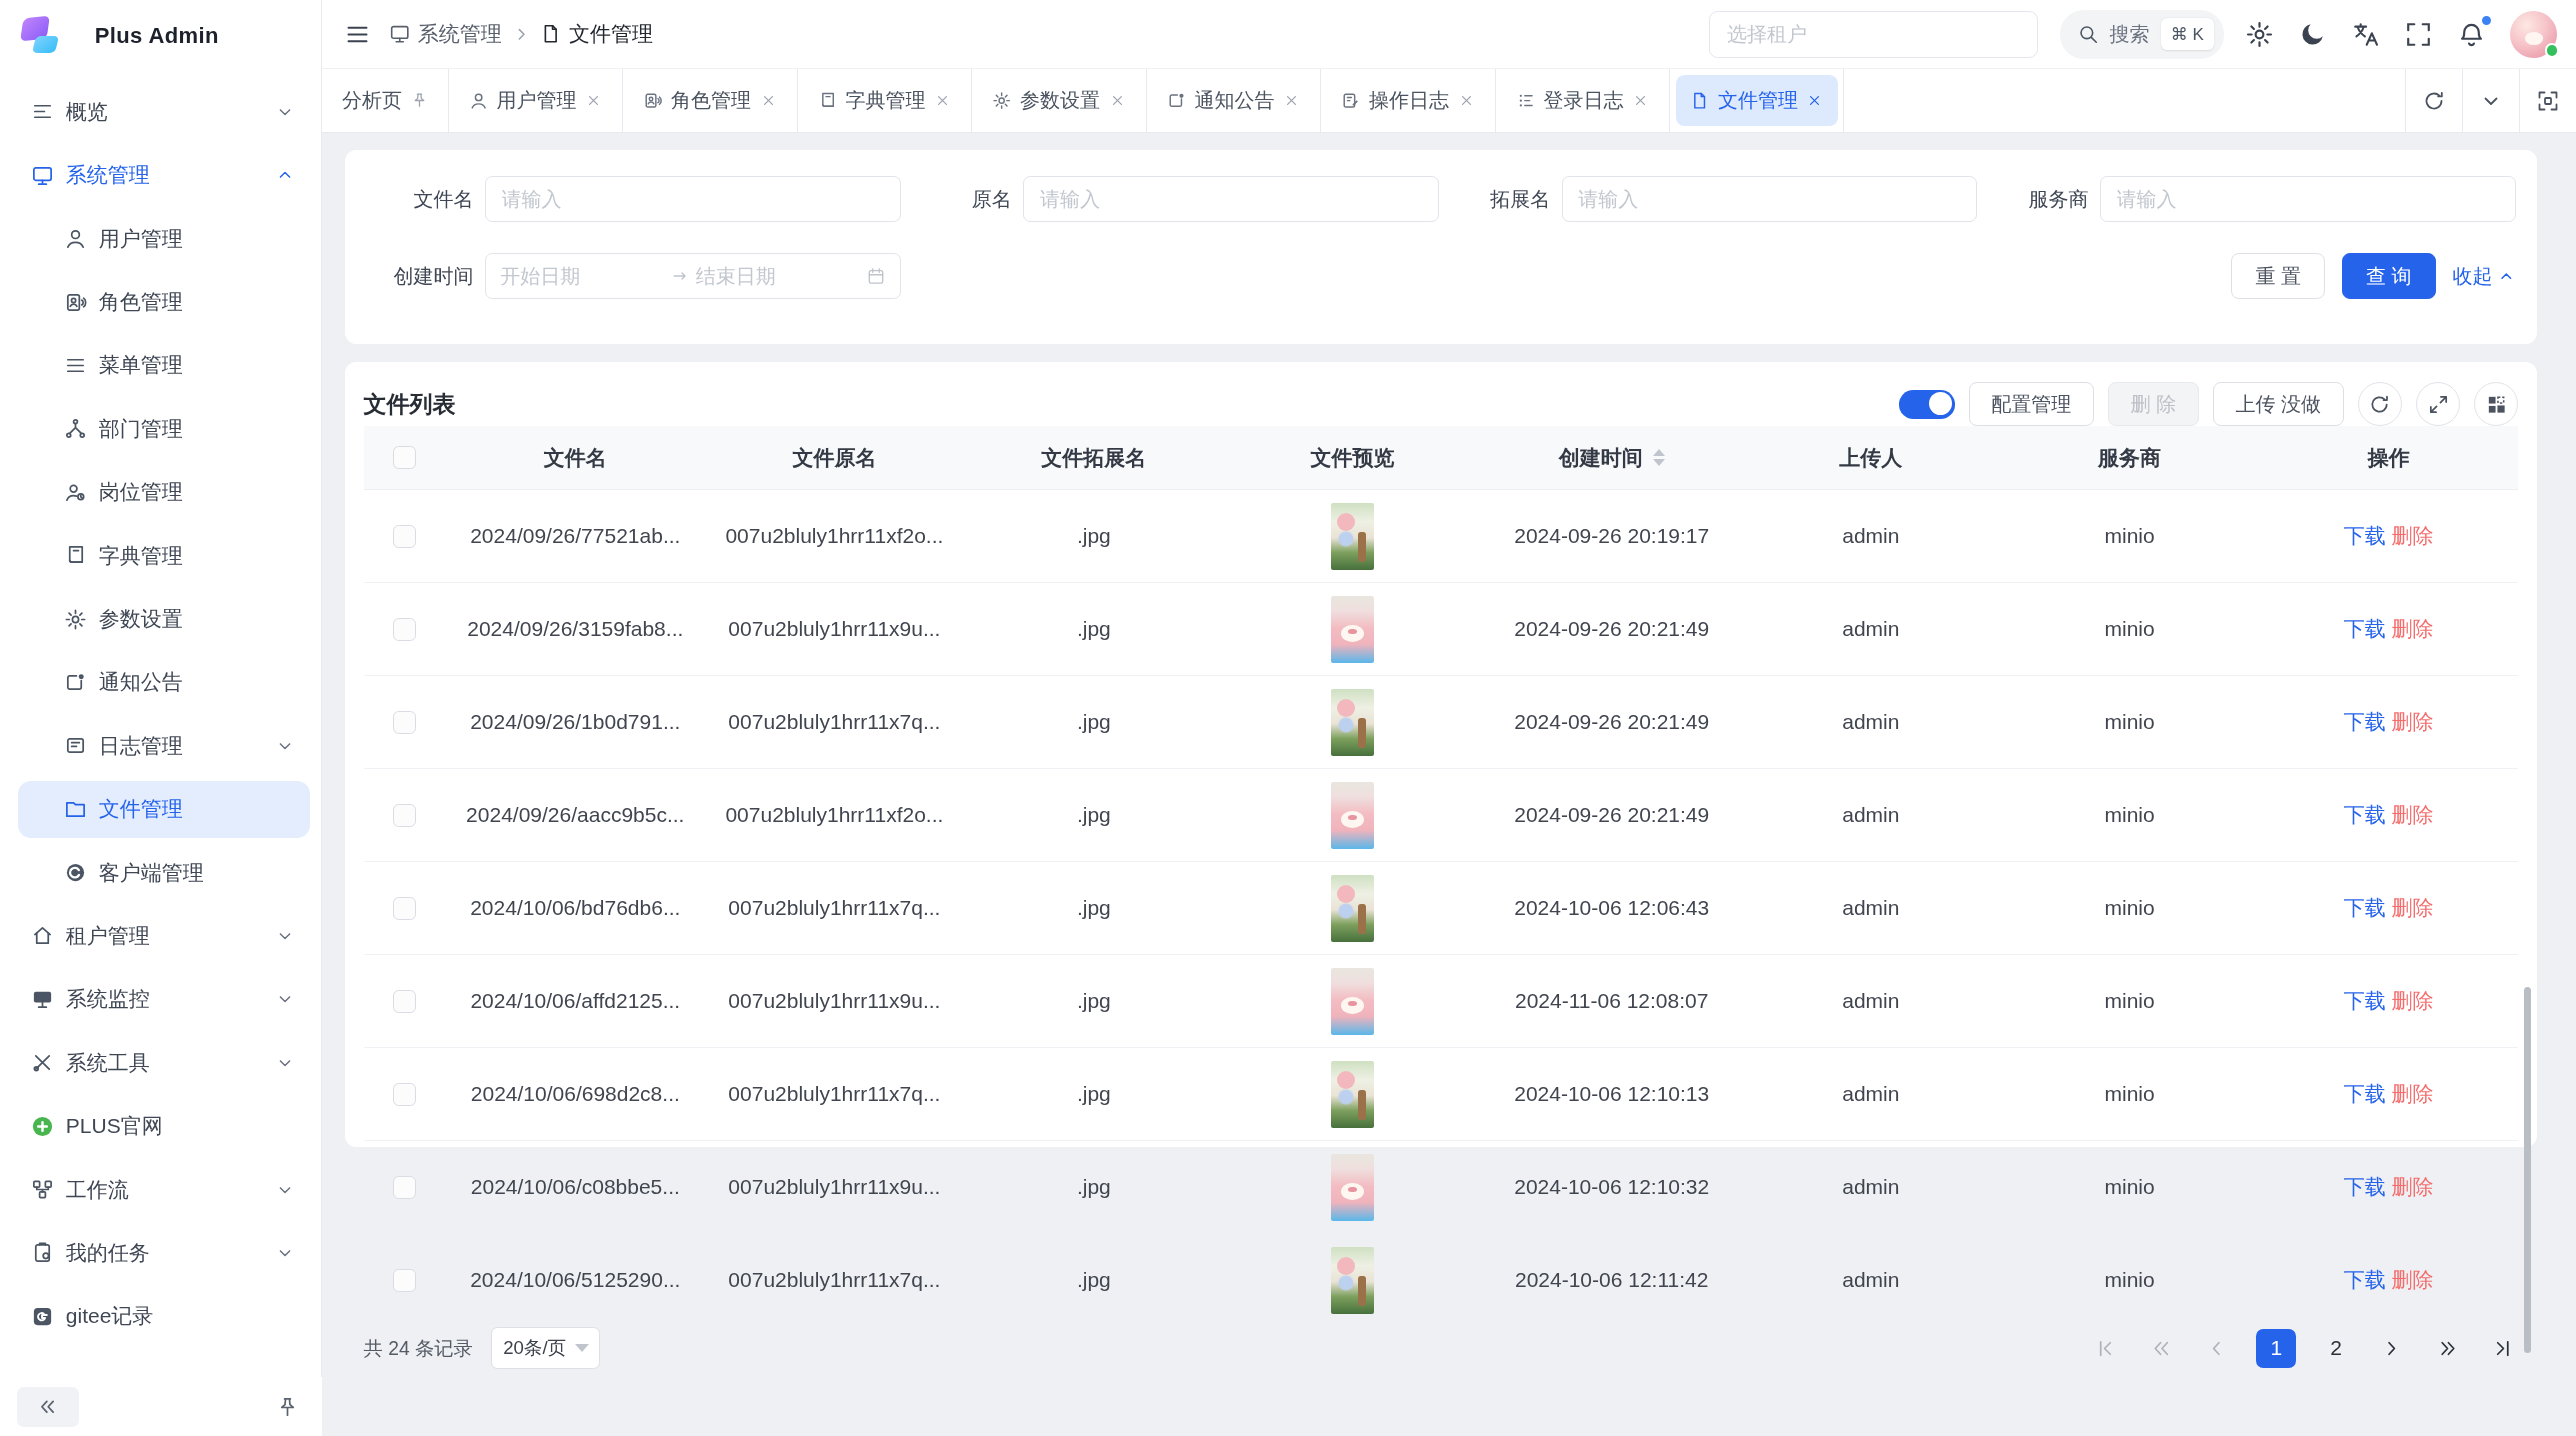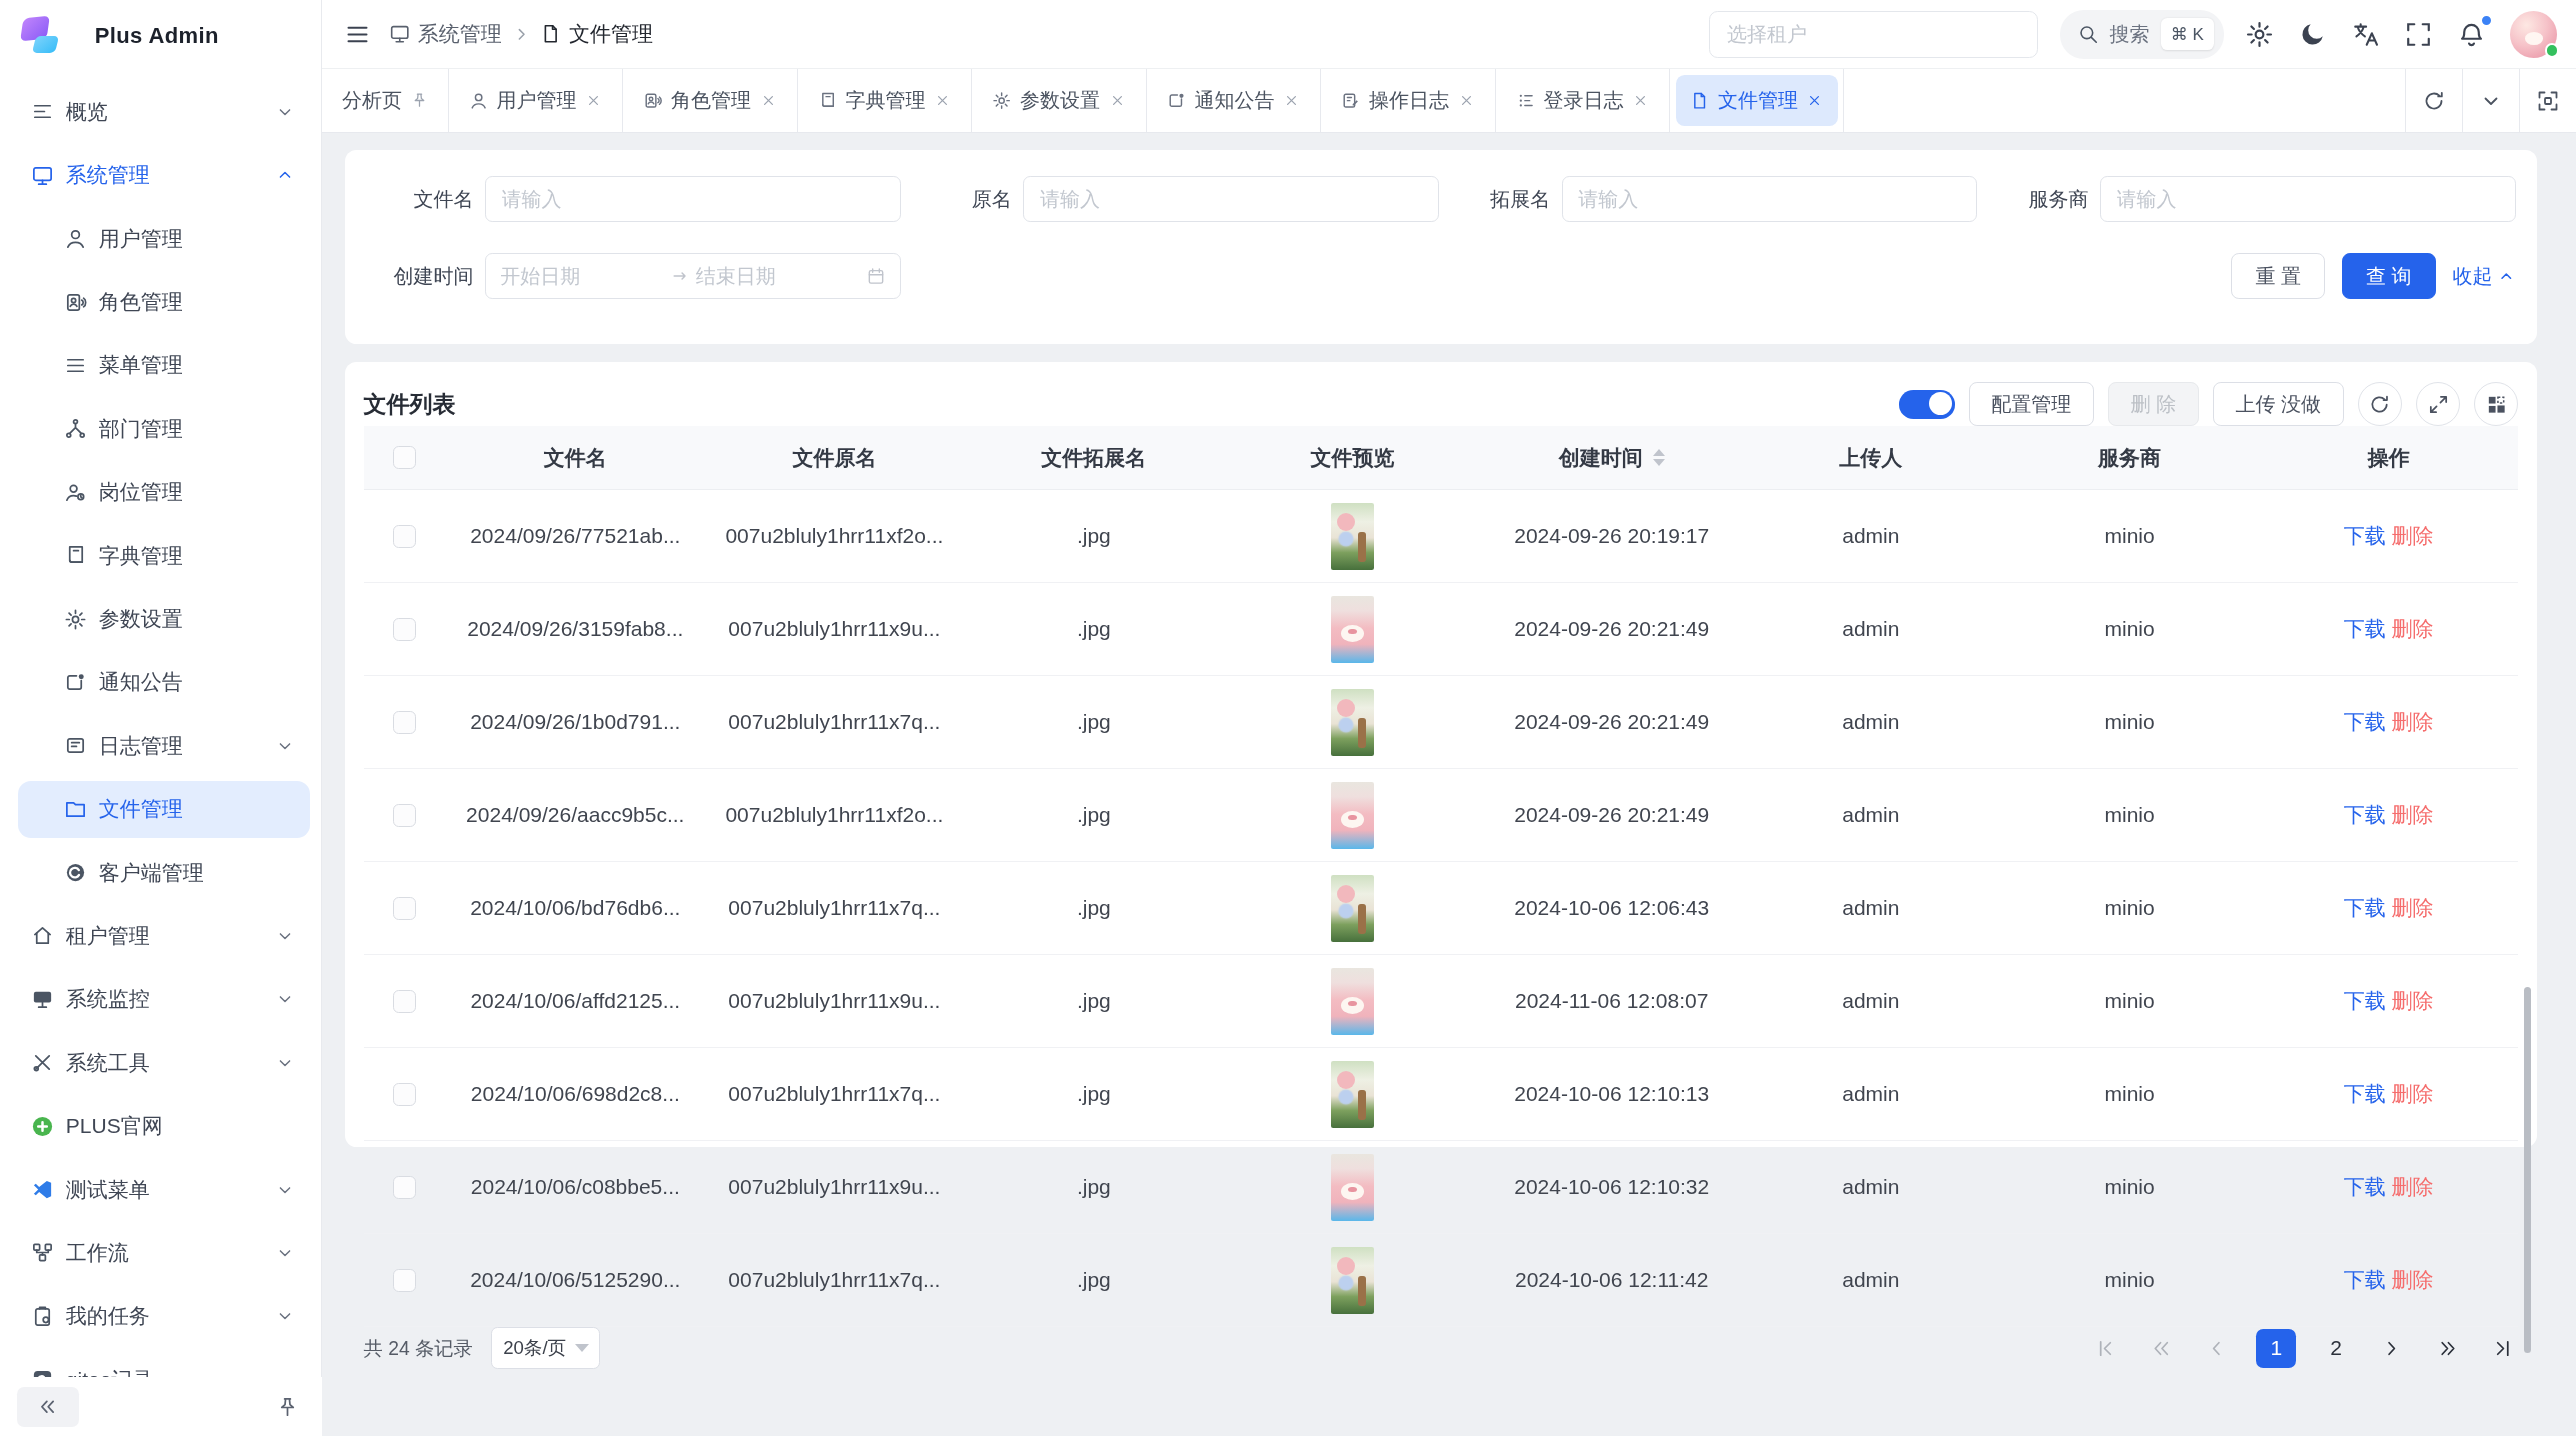--- a/index.html
+++ b/index.html
@@ -362,33 +362,20 @@
           <span class="mi-icon">
             <svg viewBox="0 0 24 24">
               <circle cx="12" cy="12" r="10" fill="#49b54e"></circle>
               <path d="M12 7.5v9M7.5 12h9" stroke="#fff" stroke-width="2.6" stroke-linecap="round"></path>
             </svg>
           </span>
           <span class="mi-label">PLUS官网</span>
         </div>
         <div class="menu-item">
           <span class="mi-icon">
-            <svg viewBox="0 0 24 24">
-              <path d="M16.5 3L21 5v14l-4.5 2-8-6.5L5 18l-2-1.5L7.5 12 3 7.5 5 6l3.5 3.5z" fill="#2f7ce8"></path>
-            </svg>
-          </span>
-          <span class="mi-label">测试菜单</span>
-          <span class="mi-chevron">
-            <svg viewBox="0 0 24 24" fill="none" stroke="currentColor" stroke-width="1.8" stroke-linecap="round" stroke-linejoin="round">
-              <path d="M6.5 9.5l5.5 5.5 5.5-5.5"></path>
-            </svg>
-          </span>
-        </div>
-        <div class="menu-item">
-          <span class="mi-icon">
             <svg viewBox="0 0 24 24" fill="none" stroke="currentColor" stroke-width="1.8" stroke-linecap="round" stroke-linejoin="round">
               <rect x="3" y="3.5" width="6" height="6" rx="1"></rect>
               <rect x="15" y="3.5" width="6" height="6" rx="1"></rect>
               <rect x="9" y="14.5" width="6" height="6" rx="1"></rect>
               <path d="M6 9.5V12h12V9.5M12 12v2.5"></path>
             </svg>
           </span>
           <span class="mi-label">工作流</span>
           <span class="mi-chevron">
             <svg viewBox="0 0 24 24" fill="none" stroke="currentColor" stroke-width="1.8" stroke-linecap="round" stroke-linejoin="round">

